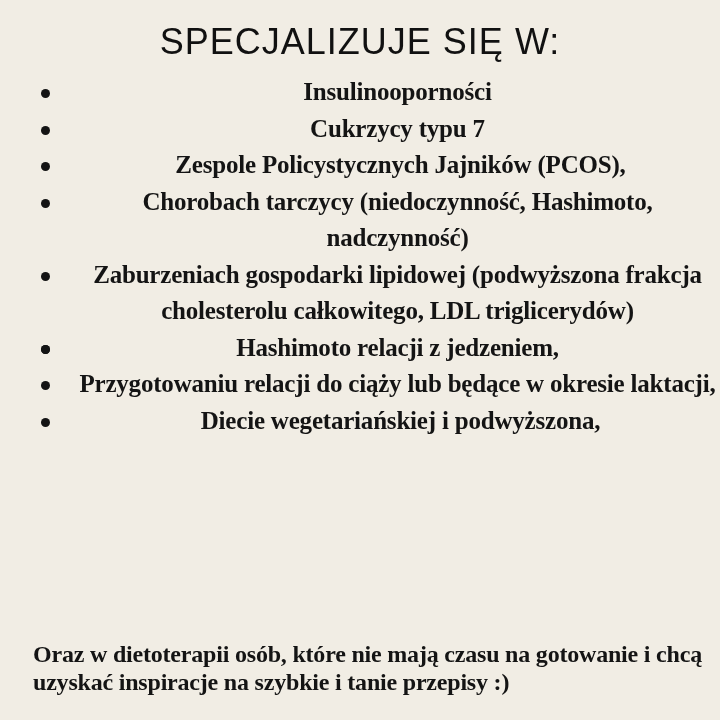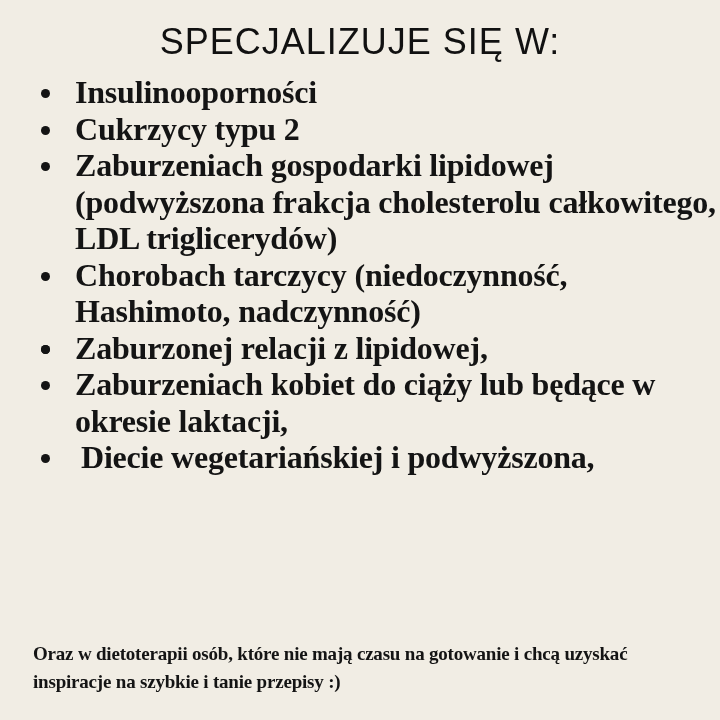--- a/index.html
+++ b/index.html
@@ -30,23 +30,24 @@
     .list {
       position: absolute;
       top: 74px;
       left: 37px;
       width: 683px;
       margin: 0;
       padding: 0;
       list-style: none;
       font-family: "Liberation Serif", serif;
       font-weight: bold;
-      font-size: 32px;
+      font-size: 25px;
       line-height: 36.5px;
       letter-spacing: -0.2px;
+      text-align: center;
     }
     .list li {
       position: relative;
       padding-left: 38px;
     }
     .bullet {
       position: absolute;
       left: 4px;
       top: 15px;
       width: 9px;
@@ -57,57 +58,61 @@
     .list li.indent .item-text {
       padding-left: 6px;
     }
     .footer {
       position: absolute;
       top: 640px;
       left: 33px;
       width: 670px;
       font-family: "Liberation Serif", serif;
       font-weight: bold;
-      font-size: 19px;
+      font-size: 24px;
       line-height: 28px;
       letter-spacing: -0.2px;
     }
   </style>
 </head>
 <body>
 
 <div class="title">SPECJALIZUJE SIĘ W:</div>
 
 <ul class="list">
   <li>
     <span class="bullet"></span>
     <span class="item-text">Insulinooporności</span>
   </li>
   <li>
     <span class="bullet"></span>
-    <span class="item-text">Cukrzycy typu 2</span>
+    <span class="item-text">Cukrzycy typu 7</span>
+  </li>
+  <li class="indent">
+    <span class="bullet"></span>
+    <span class="item-text">Zespole Policystycznych Jajników (PCOS),</span>
+  </li>
+  <li>
+    <span class="bullet"></span>
+    <span class="item-text">Chorobach tarczycy (niedoczynność, Hashimoto, nadczynność)</span>
   </li>
   <li>
     <span class="bullet"></span>
     <span class="item-text">Zaburzeniach gospodarki lipidowej (podwyższona frakcja cholesterolu całkowitego, LDL triglicerydów)</span>
   </li>
   <li>
     <span class="bullet"></span>
-    <span class="item-text">Chorobach tarczycy (niedoczynność, Hashimoto, nadczynność)</span>
   </li>
   <li>
     <span class="bullet"></span>
+    <span class="item-text">Hashimoto relacji z jedzeniem,</span>
   </li>
   <li>
     <span class="bullet"></span>
-    <span class="item-text">Zaburzonej relacji z lipidowej,</span>
-  </li>
-  <li>
-    <span class="bullet"></span>
-    <span class="item-text">Zaburzeniach kobiet do ciąży lub będące w okresie laktacji,</span>
+    <span class="item-text">Przygotowaniu relacji do ciąży lub będące w okresie laktacji,</span>
   </li>
   <li class="indent">
     <span class="bullet"></span>
     <span class="item-text">Diecie wegetariańskiej i podwyższona,</span>
   </li>
 </ul>
 
 <div class="footer">Oraz w dietoterapii osób, które nie mają czasu na gotowanie i chcą uzyskać inspiracje na szybkie i tanie przepisy  :)</div>
 
 </body></html>

